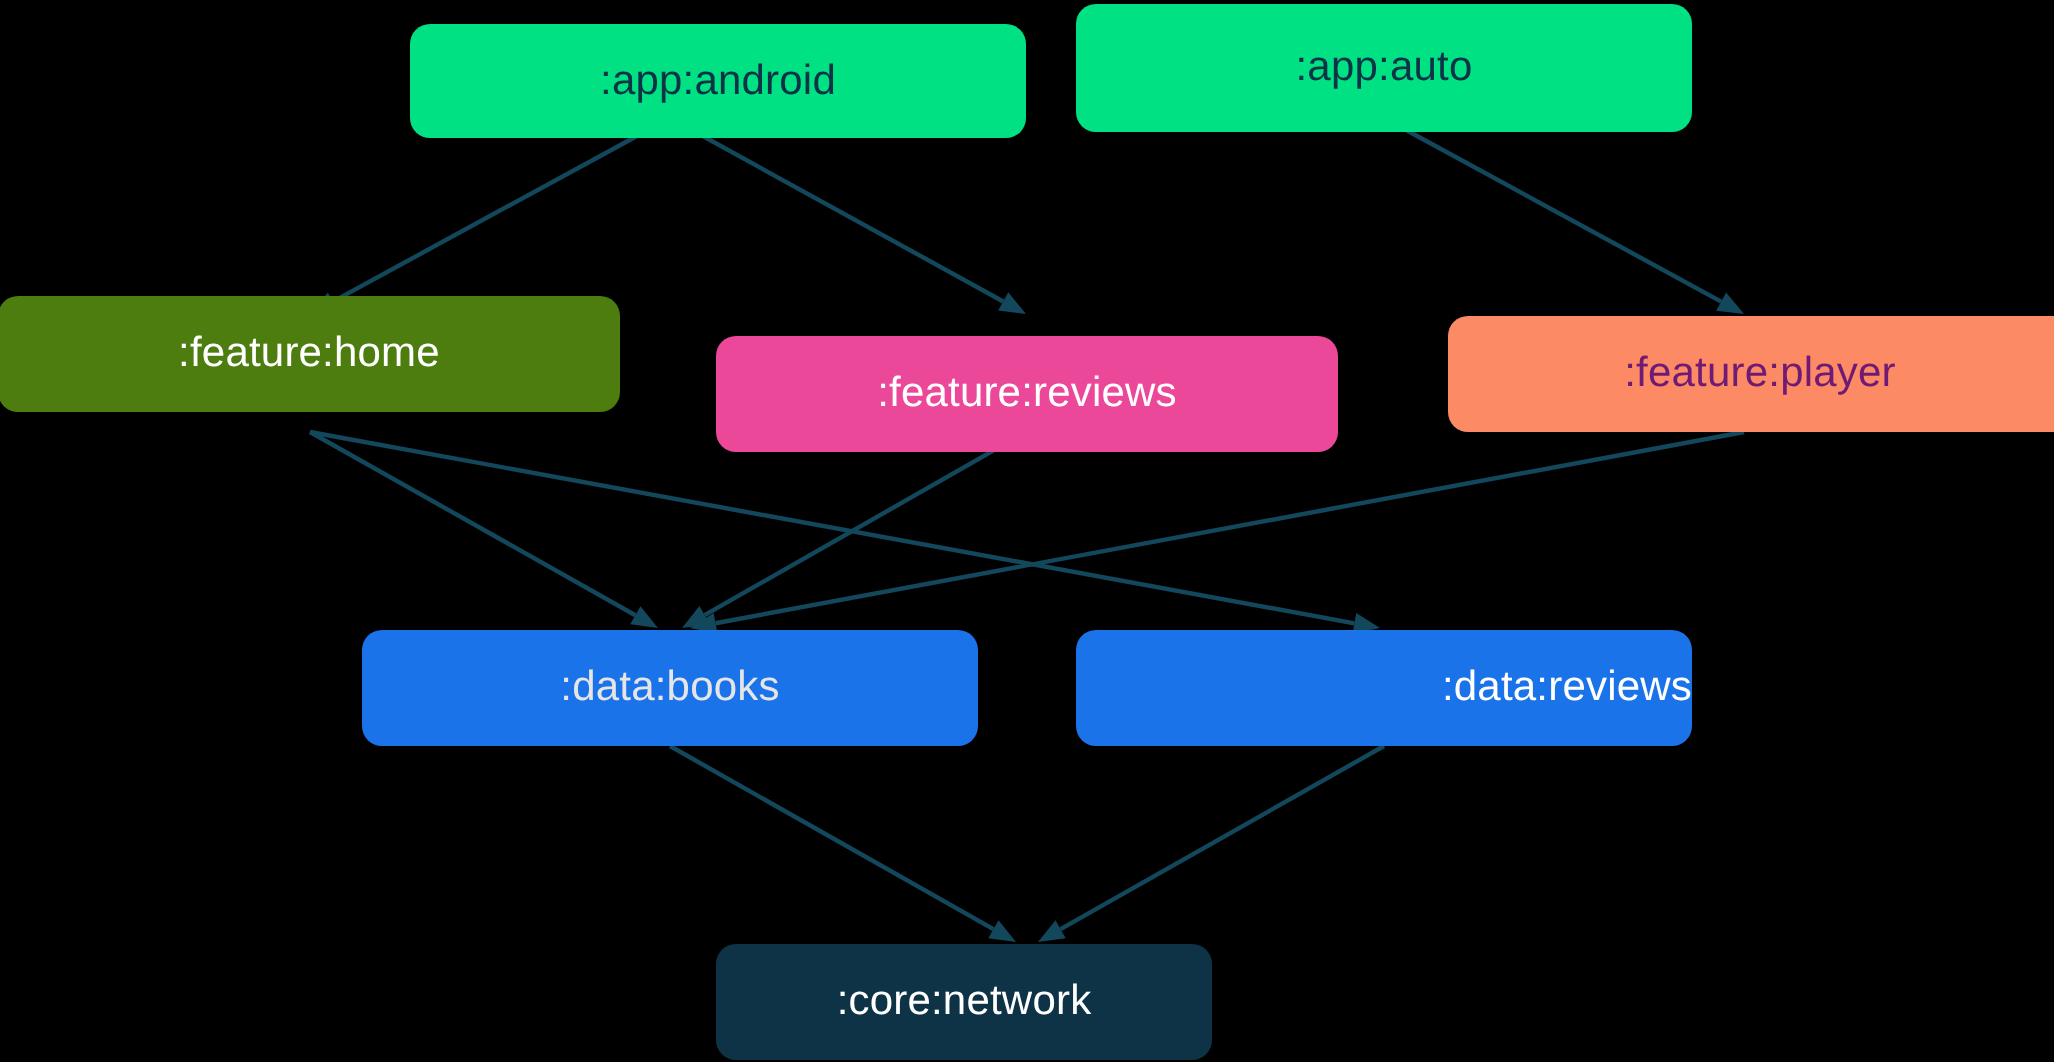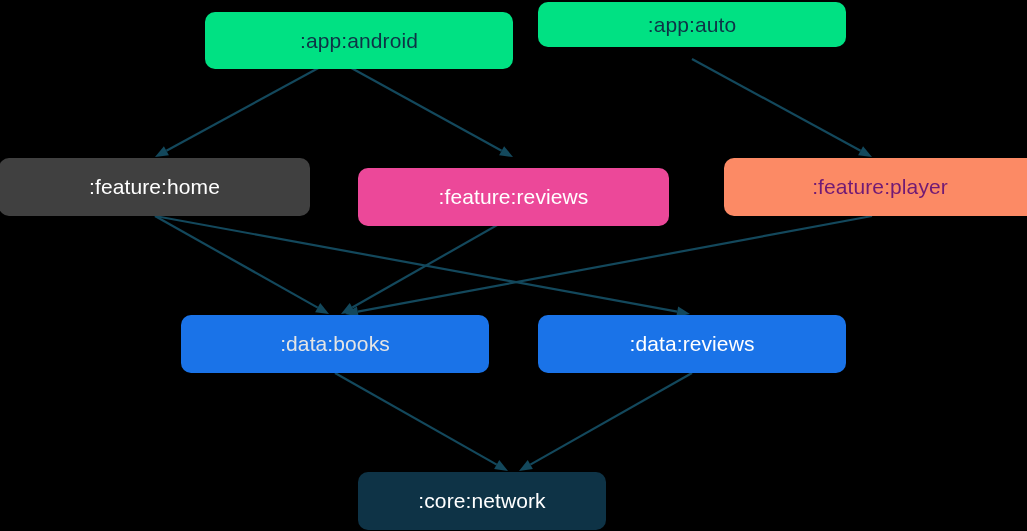--- a/index.html
+++ b/index.html
@@ -62,36 +62,36 @@
       <line x1="335" y1="373" x2="496.6887768788161" y2="464.5924863244161" stroke="#13485C" stroke-width="2.2" stroke-linecap="butt"></line>
       <polygon points="508,471 494.1257714085825,469.11697557288966 499.2517823490497,460.0679970759425" fill="#13485C"></polygon>
       <line x1="692" y1="373" x2="530.3112231211838" y2="464.5924863244161" stroke="#13485C" stroke-width="2.2" stroke-linecap="butt"></line>
       <polygon points="519,471 527.7482176509503,460.0679970759425 532.8742285914174,469.11697557288966" fill="#13485C"></polygon>
     </svg>
 
   <div id="node-layer">
       <div class="node" style="left: 181px; top: 12px; width: 308px; height: 57px; background: rgb(0, 225, 131); color: rgb(14, 51, 70); margin-left: 24px;">
         <span>:app:android</span>
       </div>
-      <div class="node" style="left: 538px; top: 2px; width: 308px; height: 45px; background: rgb(0, 225, 131); color: rgb(14, 51, 70);">
+      <div class="node" style="left: 538px; top: 2px; width: 308px; height: 64px; background: rgb(0, 225, 131); color: rgb(14, 51, 70);">
         <span>:app:auto</span>
       </div>
-      <div class="node" style="left: -1px; top: 158px; width: 311px; height: 58px; background: #404040; color: rgb(255, 255, 255);">
+      <div class="node" style="left: -1px; top: 148px; width: 311px; height: 58px; background: #4d7c0f; color: rgb(255, 255, 255);">
         <span>:feature:home</span>
       </div>
       <div class="node" style="left: 358px; top: 168px; width: 311px; height: 58px; background: #ec4899; color: rgb(255, 255, 255);">
         <span>:feature:reviews</span>
       </div>
       <div class="node" style="left: 680px; top: 158px; width: 312px; height: 58px; background: rgb(252, 138, 101); color: #701a75; margin-left: 44px;">
         <span>:feature:player</span>
       </div>
       <div class="node" style="left: 181px; top: 315px; width: 308px; height: 58px; background: rgb(26, 115, 232); color: #e5e5e5;">
         <span>:data:books</span>
       </div>
-      <div class="node" style="left: 538px; top: 315px; width: 308px; height: 58px; background: rgb(26, 115, 232); color: rgb(255, 255, 255);">
+      <div class="node" style="left: 538px; top: 315px; width: 308px; height: 58px; background: rgb(26, 115, 232); color: rgb(255, 255, 255); justify-content: flex-end;">
         <span>:data:reviews</span>
       </div>
       <div class="node" style="left: 358px; top: 472px; width: 248px; height: 58px; background: rgb(14, 51, 70); color: rgb(255, 255, 255);">
         <span>:core:network</span>
       </div>
     </div>
 
 </div>
 
 </body></html>

